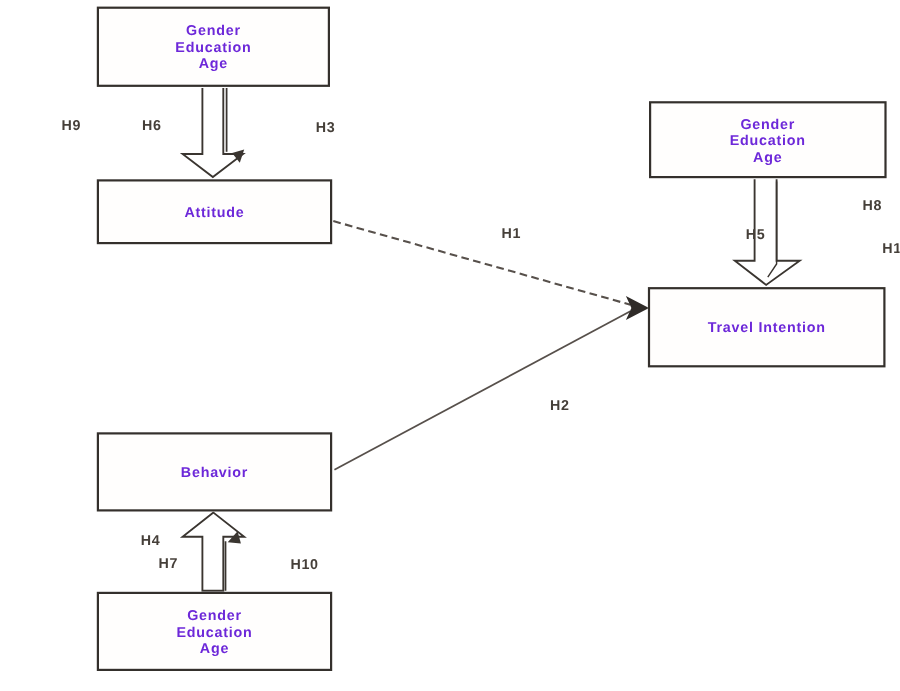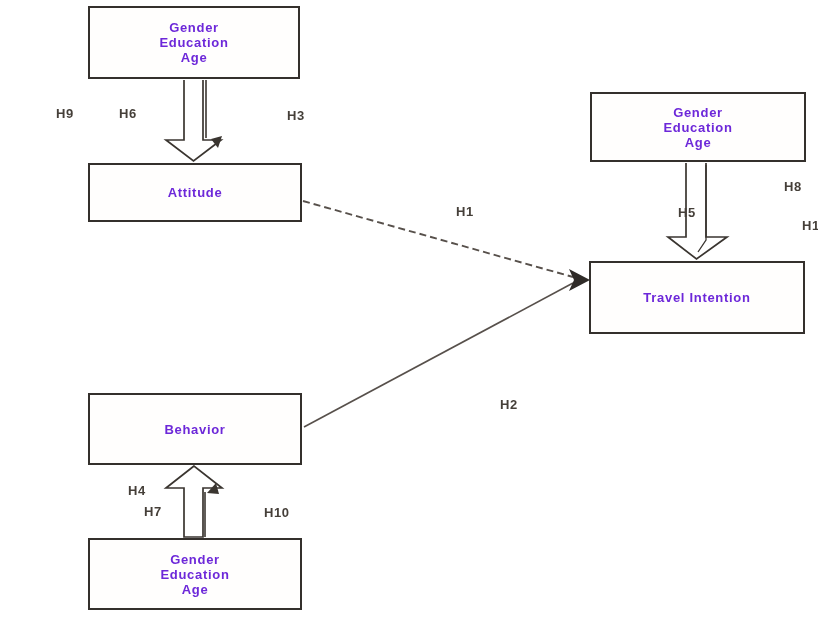--- a/index.html
+++ b/index.html
@@ -92,24 +92,24 @@
     <span class="node-label">Behavior</span>
   </div>
 
   <div class="node" style="left:88px; top:538px; width:214px; height:72px;">
     <span class="node-label">Gender
 Education
 Age</span>
   </div>
 
   <div class="hlabel" style="left:20px; top:106px;">H9</div>
-  <div class="hlabel" style="left:83px; top:106px;text-align:right;">H6</div>
+  <div class="hlabel" style="left:93px; top:106px;text-align:right;">H6</div>
   <div class="hlabel" style="left:251px; top:108px;">H3</div>
   <div class="hlabel" style="left:420px; top:204px;">H1</div>
   <div class="hlabel" style="left:642px; top:205px;">H5</div>
   <div class="hlabel" style="left:748px; top:179px;">H8</div>
   <div class="hlabel" style="left:766px; top:218px;">H11</div>
-  <div class="hlabel" style="left:464px; top:361px;margin-top:36px;">H2</div>
+  <div class="hlabel" style="left:464px; top:361px;">H2</div>
   <div class="hlabel" style="left:92px; top:483px;">H4</div>
   <div class="hlabel" style="left:108px; top:504px;text-align:right;">H7</div>
   <div class="hlabel" style="left:228px; top:505px;">H10</div>
 
 </div>
 
 </body></html>

